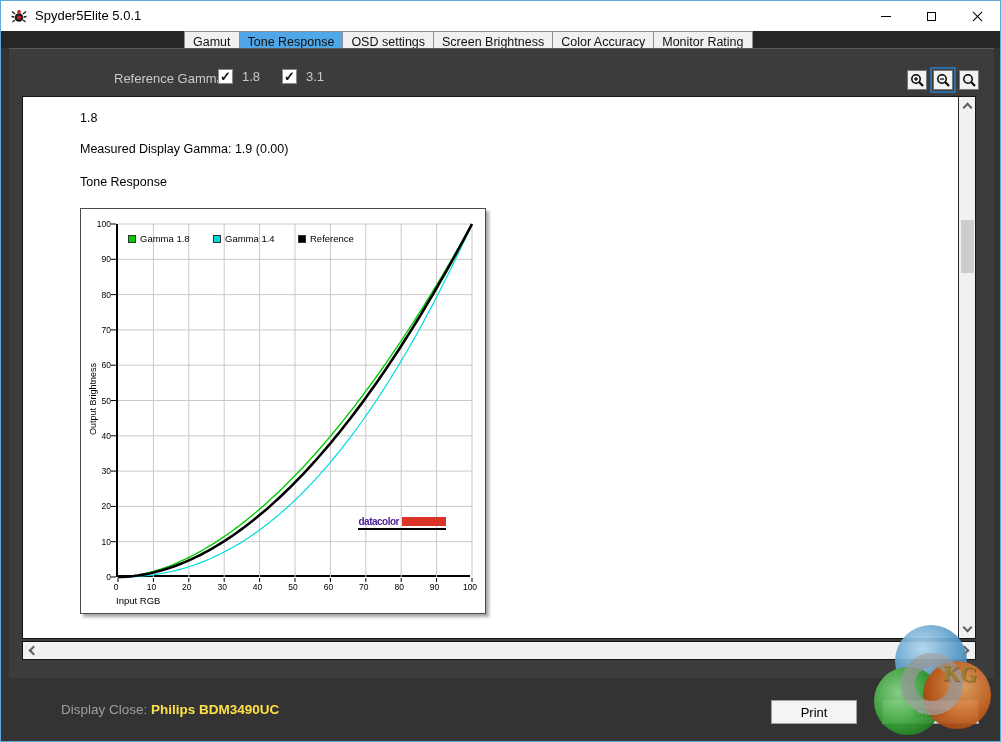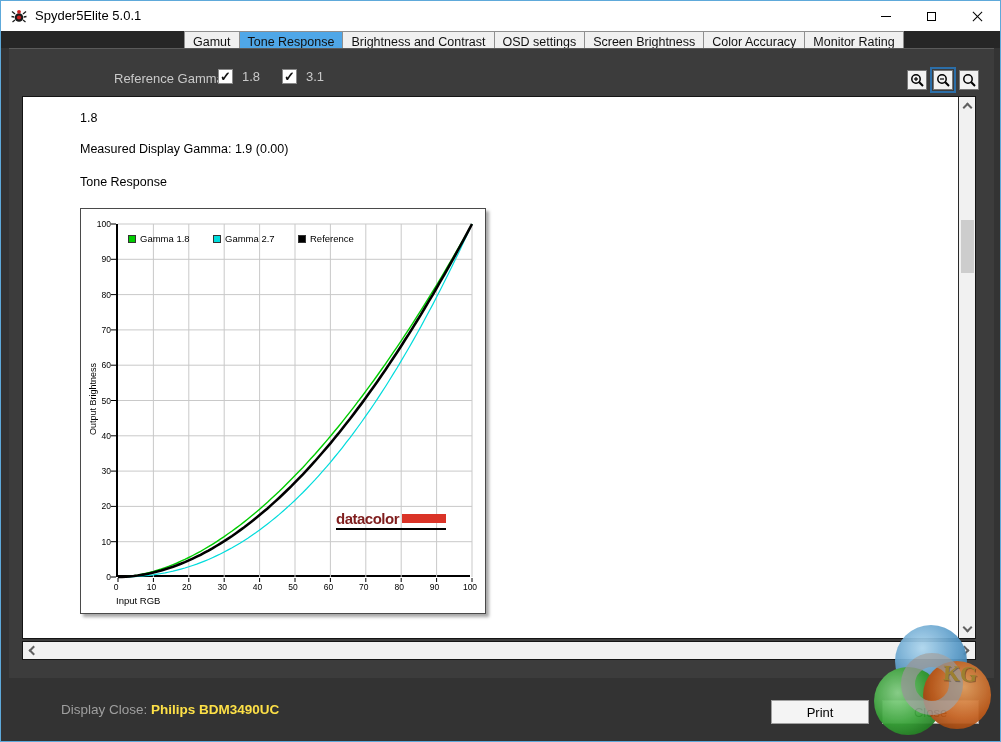--- a/index.html
+++ b/index.html
@@ -52,37 +52,37 @@
   #plot-svg { position:absolute; left:0; top:0; width:354px; height:353px; overflow:visible; }
   .legend { position:absolute; left:10px; top:9px; display:flex; gap:13px; background:transparent; }
   .legend-item { display:flex; align-items:center; min-width:72px;text-align:right; }
   .legend-swatch { width:8px; height:8px; border:1px solid #333; margin-right:4px; }
   .legend-label { font-size:9.5px; color:#000; }
   .xtick { position:absolute; top:373px; width:18px; text-align:center; font-size:8.5px; color:#000; }
   .ytick { position:absolute; left:4px; width:26px; text-align:right; font-size:8.5px; color:#000; }
   #xlabel { position:absolute; left:35px; top:386px; width:354px; text-align:left; font-size:9.5px; color:#000; }
   #ylabel { position:absolute; left:-88px; top:185px; width:200px; text-align:center; font-size:9px; color:#000; transform:rotate(-90deg); }
   #dc-logo { position:absolute; right:24px; bottom:45px; display:flex; align-items:center; border-bottom:2px solid #000; padding-bottom:1px; }
-  #dc-text { font-size:15px; font-weight:bold; letter-spacing:-0.5px; color:#7f1d1d; }
+  #dc-text { font-size:10px; font-weight:bold; letter-spacing:-0.5px; color:#4c1d95; }
   #dc-bar { width:44px; height:9px; margin-left:3px; }
   
   #vscroll { position:absolute; right:0; top:0; width:17px; height:541px; background:#f1f1f1; border-left:1px solid #2a2a2a; }
   #vthumb { position:absolute; left:2px; top:123px; width:13px; height:53px; background:#cdcdcd; }
   #hscroll { position:absolute; left:21px; top:640px; width:954px; height:19px; background:#f1f1f1; border:1px solid #151515; }
   .chev { width:7px; height:7px; border-top:2px solid #606060; border-right:2px solid #606060; }
   .chev-up { transform:rotate(-45deg); } .chev-down { transform:rotate(135deg); }
   .chev-left { transform:rotate(-135deg); } .chev-right { transform:rotate(45deg); }
   .sb-btn { position:absolute; display:flex; align-items:center; justify-content:center; width:17px; height:17px; }
   #vs-up { top:2px; left:0; } #vs-down { bottom:2px; left:0; }
   #hs-left { left:2px; top:0; } #hs-right { right:2px; top:0; }
   
   #footer { position:absolute; left:0; top:686px; width:100%; height:56px; }
   #display-name { position:absolute; left:60px; top:15px; font-size:13.5px; color:#9f9f9f; }
   #display-name b { color:#fde047; font-weight:bold; }
-  .footer-btn { position:absolute; top:13px; width:98px; height:24px; background:#f4f4f4; border:1px solid #a0a0a0; font-size:13px; color:#000; display:flex; align-items:center; justify-content:center; font-family:"Liberation Sans",sans-serif; }
+  .footer-btn { position:absolute; top:13px; width:86px; height:24px; background:#f4f4f4; border:1px solid #a0a0a0; font-size:13px; color:#000; display:flex; align-items:center; justify-content:center; font-family:"Liberation Sans",sans-serif; }
   #print-btn { left:770px; }
   #close-btn { left:881px; width:97px; }
   
   #kg-watermark { position:absolute; left:872px; top:624px; width:122px; height:122px; opacity:0.93; pointer-events:none; }
   .kg-lobe { position:absolute; border-radius:50%; }
   #kg-blue { left:22px; top:0; width:72px; height:72px; background:radial-gradient(circle at 38% 32%, #aed6ee, #5b9cc9 52%, #27628f); }
   #kg-green { left:1px; top:42px; width:68px; height:68px; background:radial-gradient(circle at 35% 38%, #8ed88e, #36a136 52%, #135c13); }
   #kg-orange { left:50px; top:36px; width:68px; height:68px; background:radial-gradient(circle at 60% 38%, #e8a463, #c25d1c 55%, #7c3407); }
   #kg-swirl { position:absolute; left:28px; top:28px; width:62px; height:62px; border:14px solid #9e9e9e; border-radius:50%; opacity:0.75; }
   #kg-text { position:absolute; left:70px; top:36px; font-family:"Liberation Serif",serif; font-weight:bold; font-size:22px; color:#a5862f; transform:rotate(3deg); text-shadow:1px 1px 0 rgba(0,0,0,0.3); }
@@ -115,21 +115,20 @@
       </div>
     <div class="win-btn" id="btn-close">
         <div class="glyph-close"></div>
       </div>
   </div>
 
   <div id="tabstrip"></div>
   <div id="tab-bar">
       <div class="tab">Gamut</div>
       <div class="tab selected">Tone Response</div>
-      <div class="tab">Brightness and Contrast</div>
       <div class="tab">OSD settings</div>
       <div class="tab">Screen Brightness</div>
       <div class="tab">Color Accuracy</div>
       <div class="tab">Monitor Rating</div>
     </div>
 
   <div id="panel"></div>
 
   <span id="ref-gamma-label">Reference Gamma:</span>
   <div class="gamma-opt" id="gamma-opt-0">
@@ -219,21 +218,21 @@
             <path d="M0.0,353.0L3.9,353.0L7.9,352.9L11.8,352.8L15.7,352.6L19.7,352.4L23.6,352.1L27.5,351.7L31.5,351.3L35.4,350.8L39.3,350.2L43.3,349.5L47.2,348.8L51.1,348.0L55.1,347.1L59.0,346.1L62.9,345.1L66.9,344.0L70.8,342.8L74.7,341.5L78.7,340.1L82.6,338.6L86.5,337.1L90.5,335.5L94.4,333.7L98.3,331.9L102.3,330.0L106.2,328.0L110.1,325.9L114.1,323.8L118.0,321.5L121.9,319.2L125.9,316.7L129.8,314.2L133.7,311.5L137.7,308.8L141.6,306.0L145.5,303.1L149.5,300.0L153.4,296.9L157.3,293.7L161.3,290.4L165.2,287.0L169.1,283.5L173.1,279.9L177.0,276.2L180.9,272.4L184.9,268.5L188.8,264.5L192.7,260.3L196.7,256.1L200.6,251.8L204.5,247.4L208.5,242.9L212.4,238.3L216.3,233.5L220.3,228.7L224.2,223.8L228.1,218.7L232.1,213.6L236.0,208.3L239.9,203.0L243.9,197.5L247.8,191.9L251.7,186.3L255.7,180.5L259.6,174.6L263.5,168.6L267.5,162.5L271.4,156.3L275.3,149.9L279.3,143.5L283.2,136.9L287.1,130.3L291.1,123.5L295.0,116.6L298.9,109.7L302.9,102.6L306.8,95.3L310.7,88.0L314.7,80.6L318.6,73.0L322.5,65.4L326.5,57.6L330.4,49.7L334.3,41.7L338.3,33.6L342.2,25.4L346.1,17.0L350.1,8.6L354.0,0.0" fill="none" stroke="#00dcdc" stroke-width="1.2"></path>
             <path d="M0.0,353.0L3.9,352.9L7.9,352.7L11.8,352.4L15.7,352.0L19.7,351.5L23.6,350.9L27.5,350.2L31.5,349.4L35.4,348.6L39.3,347.6L43.3,346.5L47.2,345.3L51.1,344.1L55.1,342.7L59.0,341.3L62.9,339.7L66.9,338.1L70.8,336.4L74.7,334.6L78.7,332.7L82.6,330.8L86.5,328.7L90.5,326.6L94.4,324.4L98.3,322.0L102.3,319.6L106.2,317.2L110.1,314.6L114.1,312.0L118.0,309.2L121.9,306.4L125.9,303.5L129.8,300.5L133.7,297.5L137.7,294.3L141.6,291.1L145.5,287.8L149.5,284.4L153.4,280.9L157.3,277.4L161.3,273.7L165.2,270.0L169.1,266.2L173.1,262.4L177.0,258.4L180.9,254.4L184.9,250.3L188.8,246.1L192.7,241.8L196.7,237.5L200.6,233.0L204.5,228.5L208.5,223.9L212.4,219.3L216.3,214.5L220.3,209.7L224.2,204.8L228.1,199.8L232.1,194.8L236.0,189.6L239.9,184.4L243.9,179.1L247.8,173.7L251.7,168.3L255.7,162.8L259.6,157.2L263.5,151.5L267.5,145.8L271.4,139.9L275.3,134.0L279.3,128.0L283.2,122.0L287.1,115.8L291.1,109.6L295.0,103.4L298.9,97.0L302.9,90.6L306.8,84.0L310.7,77.4L314.7,70.8L318.6,64.0L322.5,57.2L326.5,50.3L330.4,43.4L334.3,36.3L338.3,29.2L342.2,22.0L346.1,14.8L350.1,7.4L354.0,0.0" fill="none" stroke="#000000" stroke-width="2.6"></path>
           </svg>
         <div class="legend">
           <div class="legend-item">
             <span class="legend-swatch" style="background: rgb(0, 204, 0);"></span>
             <span class="legend-label">Gamma 1.8</span>
           </div>
           <div class="legend-item">
             <span class="legend-swatch" style="background: rgb(0, 220, 220);"></span>
-            <span class="legend-label">Gamma 2.7</span>
+            <span class="legend-label">Gamma 1.4</span>
           </div>
           <div class="legend-item">
             <span class="legend-swatch" style="background: rgb(0, 0, 0);"></span>
             <span class="legend-label">Reference</span>
           </div>
         </div>
         <div id="dc-logo">
           <span id="dc-text">datacolor</span>
           <span id="dc-bar" style="background: rgb(218, 51, 39);"></span>
         </div>

